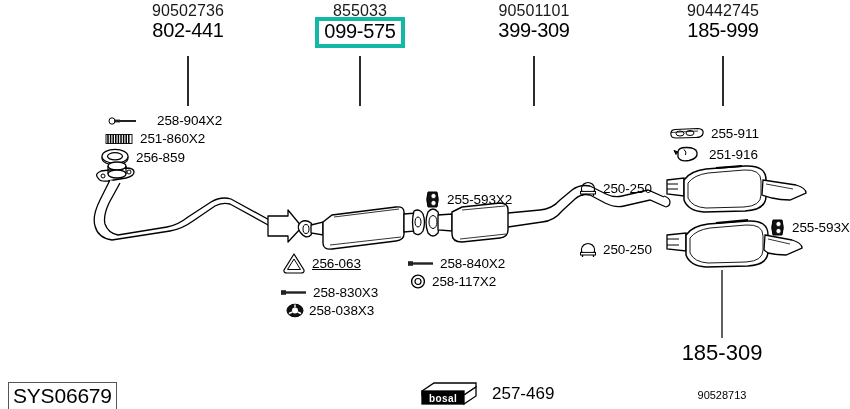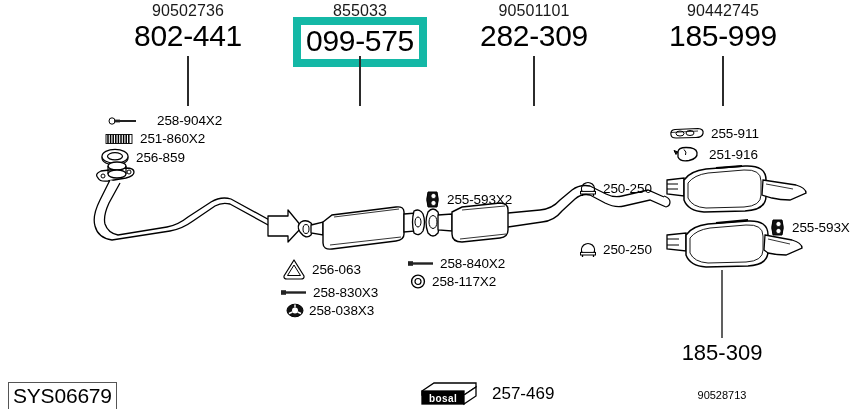--- a/index.html
+++ b/index.html
@@ -22,29 +22,29 @@
 
   
   .oe-code {
     font-size: 16px;
     letter-spacing: 0.1px;
     text-align: center;
     white-space: nowrap;
     color: #1a1a1a;
   }
   .grp-title {
-    font-size: 30px;
+    font-size: 20px;
     font-weight: 400;
     text-align: center;
     white-space: nowrap;
     color: #000;
     letter-spacing: -0.3px;
   }
   .grp-title.boxed {
-    border: 8px solid #14b8a6;
+    border: 4px solid #14b8a6;
     padding: 0px 5px 2px 5px;
     line-height: 1.05;
   }
 
   
   .leader {
     background: #2b2b2b;
     width: 1.5px;
   }
 
@@ -98,21 +98,21 @@
   <div class="abs grp-title" style="left:108px; top:19px; width:160px;">802-441</div>
   <div class="abs leader" style="left:187px; top:56px; height:50px;"></div>
 
   <div class="abs oe-code" style="left:280px; top:2px; width:160px;">855033</div>
   <div class="abs" style="left:280px; top:17px; width:160px; display:flex; justify-content:center;">
     <div class="grp-title boxed">099-575</div>
   </div>
   <div class="abs leader" style="left:359px; top:56px; height:50px;"></div>
 
   <div class="abs oe-code" style="left:454px; top:2px; width:160px;">90501101</div>
-  <div class="abs grp-title" style="left:454px; top:19px; width:160px;">282-309</div>
+  <div class="abs grp-title" style="left:454px; top:19px; width:160px;">399-309</div>
   <div class="abs leader" style="left:533px; top:56px; height:50px;"></div>
 
   <div class="abs oe-code" style="left:643px; top:2px; width:160px;">90442745</div>
   <div class="abs grp-title" style="left:643px; top:19px; width:160px;">185-999</div>
   <div class="abs leader" style="left:722px; top:56px; height:50px;"></div>
 
   <div class="abs part-row" style="left:108px; top:113px;">
     <span class="part-icon">
       <svg width="30" height="12" viewBox="0 0 30 12">
         <ellipse cx="4" cy="6" rx="3" ry="3.2" fill="#fff" stroke="#000" stroke-width="1"></ellipse>
@@ -147,21 +147,21 @@
     <span class="part-icon">
       <svg width="32" height="19" viewBox="0 0 32 19">
         <ellipse cx="15" cy="10" rx="13" ry="7" fill="#fff" stroke="#000" stroke-width="1.2"></ellipse>
         <ellipse cx="15" cy="8.3" rx="13" ry="7" fill="#fff" stroke="#000" stroke-width="1.2"></ellipse>
         <ellipse cx="15" cy="8.3" rx="7.5" ry="3.6" fill="#fff" stroke="#000" stroke-width="1.2"></ellipse>
       </svg>
     </span>
     <span class="part-label" style="margin-left:4px;">256-859</span>
   </div>
 
-  <div class="abs part-row" style="left:282px; top:258px;">
+  <div class="abs part-row" style="left:282px; top:252px;text-decoration:underline;">
     <span class="part-icon">
       <svg width="24" height="23" viewBox="0 0 24 23">
         <path d="M12 2 L22 18 Q22.5 21 19 21 L5 21 Q1.5 21 2 18 Z" fill="#fff" stroke="#000" stroke-width="1.2" stroke-linejoin="round"></path>
         <path d="M12 7 L18.5 17.5 L5.5 17.5 Z" fill="#fff" stroke="#000" stroke-width="1"></path>
       </svg>
     </span>
     <span class="part-label" style="margin-left:6px;">256-063</span>
   </div>
 
   <div class="abs part-row" style="left:280px; top:285px;">

